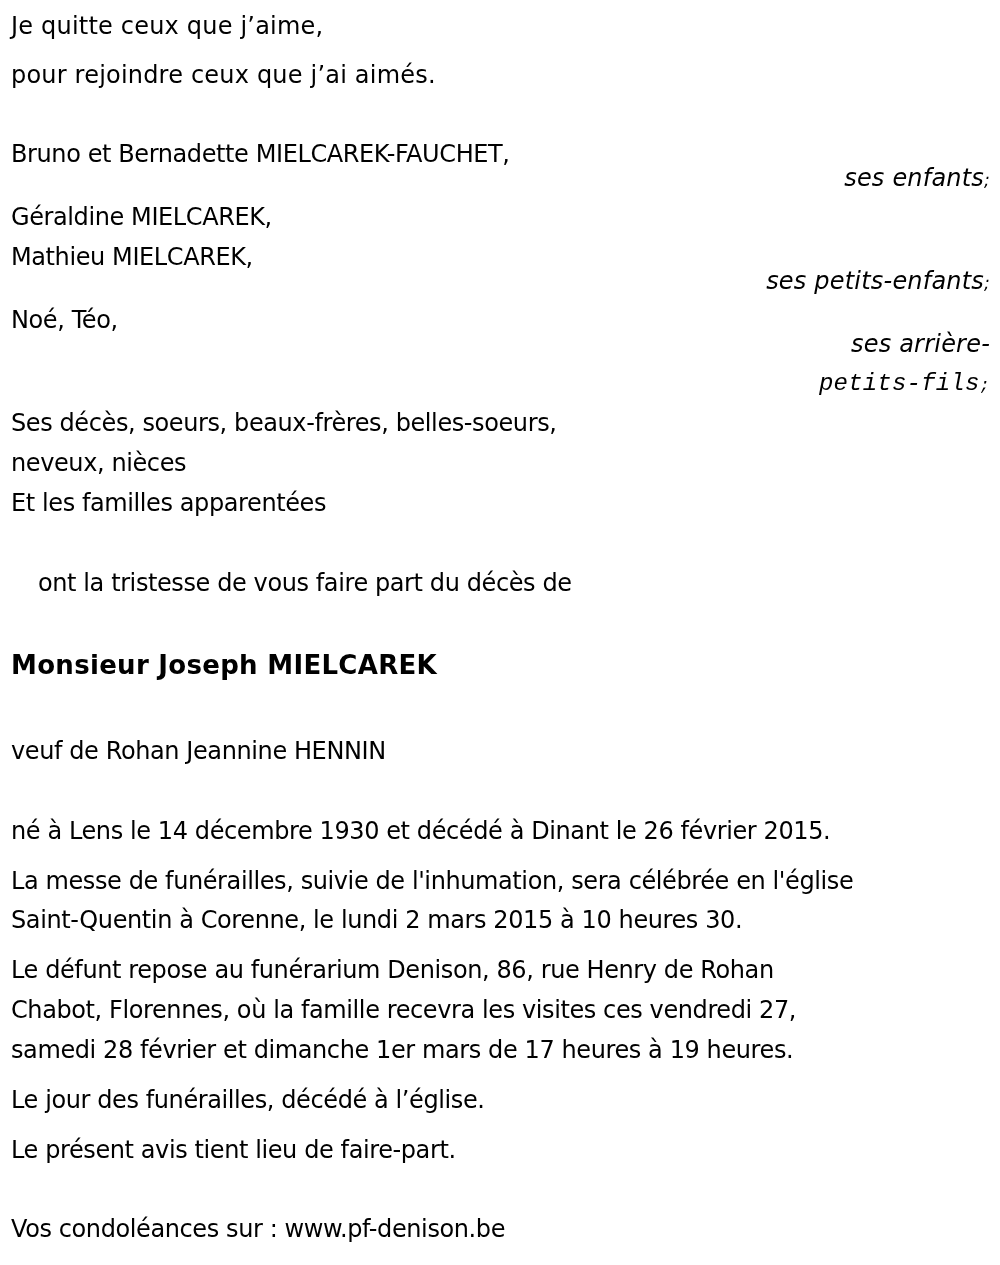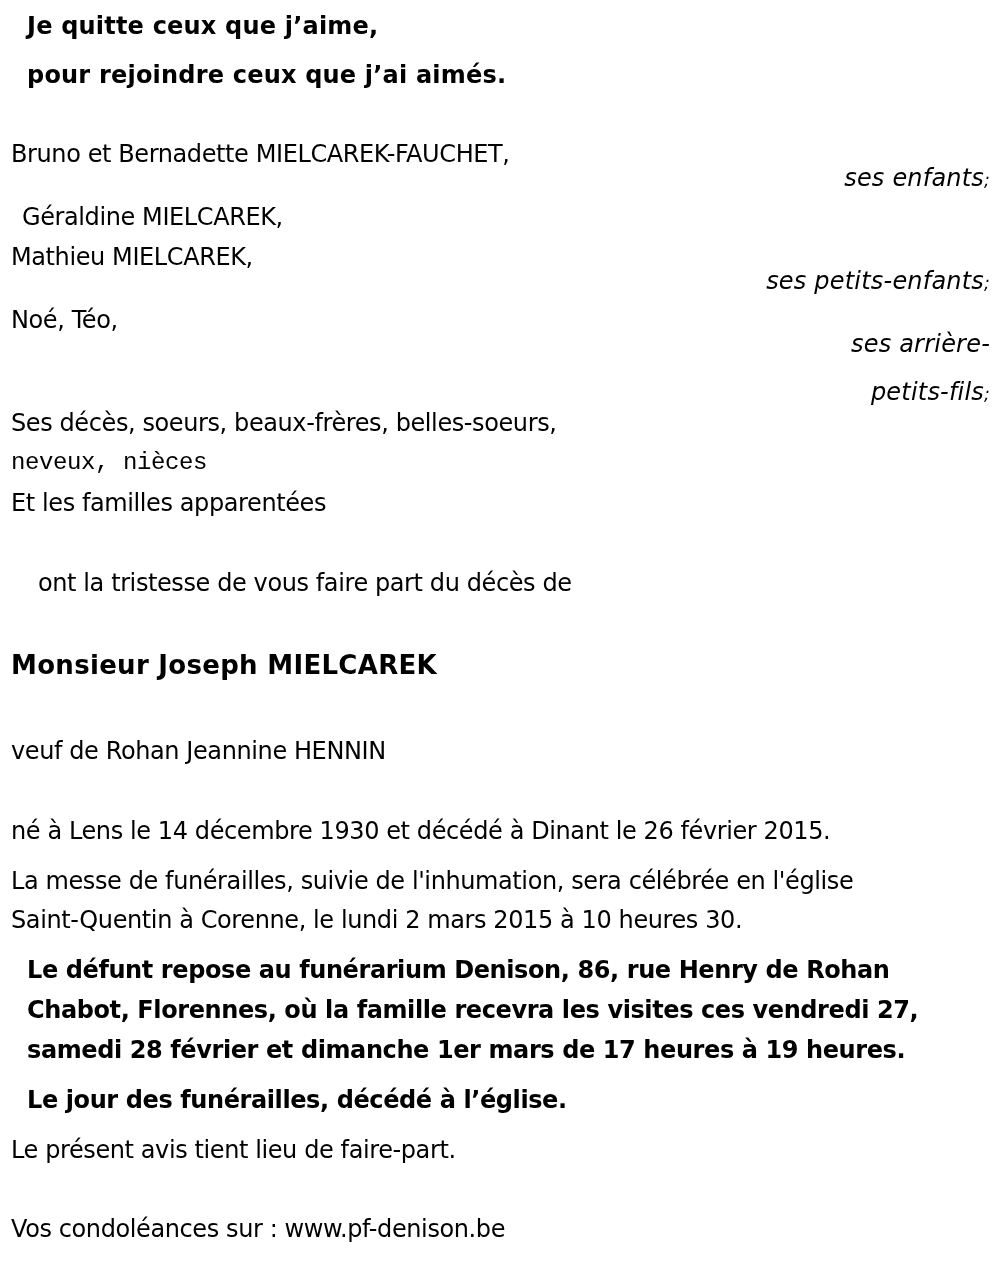--- a/index.html
+++ b/index.html
@@ -16,21 +16,21 @@
       font-family: "DejaVu Sans", sans-serif;
     }
     .line {
       position: absolute;
       left: 11px;
       white-space: nowrap;
       font-size: 24px;
       line-height: 30px;
       letter-spacing: 0.2px;
     }
-    .bold { font-weight: bold; margin-left: 16px; }
+    .bold { font-weight: normal; }
     .right {
       position: absolute;
       right: 10px;
       white-space: nowrap;
       font-size: 24px;
       line-height: 30px;
       font-style: italic;
       text-align: right;
       letter-spacing: 0.2px;
     }
@@ -52,34 +52,34 @@
 <body>
 
 <div class="line bold" style="top:11px;">Je quitte ceux que j’aime,</div>
 <div class="line bold" style="top:60px;">pour rejoindre ceux que j’ai aimés.</div>
 
 <div class="line cond" style="top:139px;">Bruno et Bernadette MIELCAREK-FAUCHET,</div>
 <div class="right" style="top:163px;">
   <span>ses enfants</span><span class="semi">;</span>
 </div>
 
-<div class="line cond" style="top:202px;margin-left:11px;">Géraldine MIELCAREK,</div>
+<div class="line cond" style="top:202px;">Géraldine MIELCAREK,</div>
 <div class="line cond" style="top:242px;">Mathieu MIELCAREK,</div>
 <div class="right" style="top:266px;">
   <span>ses petits-enfants</span><span class="semi">;</span>
 </div>
 
 <div class="line cond" style="top:305px;">Noé, Téo,</div>
 <div class="right" style="top:329px;">ses arrière-</div>
-<div class="right" style="top:377px;">
+<div class="right" style="top:369px;font-family:Liberation Mono, monospace;">
   <span>petits-fils</span><span class="semi">;</span>
 </div>
 
 <div class="line cond" style="top:408px;">Ses décès, soeurs, beaux-frères, belles-soeurs,</div>
-<div class="line cond" style="top:448px;font-family:Liberation Mono, monospace;">neveux, nièces</div>
+<div class="line cond" style="top:448px;">neveux, nièces</div>
 <div class="line cond" style="top:488px;">Et les familles apparentées</div>
 
 <div class="line cond" style="top:568px;margin-left:27px;">ont la tristesse de vous faire part du décès de</div>
 
 <div class="heading" style="top:645px;">Monsieur Joseph MIELCAREK</div>
 <div class="line cond" style="top:736px;">veuf de Rohan Jeannine HENNIN</div>
 <div class="line cond" style="top:816px;">né à Lens le 14 décembre 1930 et décédé à Dinant le 26 février 2015.</div>
 
 <div class="line cond" style="top:866px;">La messe de funérailles, suivie de l'inhumation, sera célébrée en l'église</div>
 <div class="line cond" style="top:905px;">Saint-Quentin à Corenne, le lundi 2 mars 2015 à 10 heures 30.</div>

